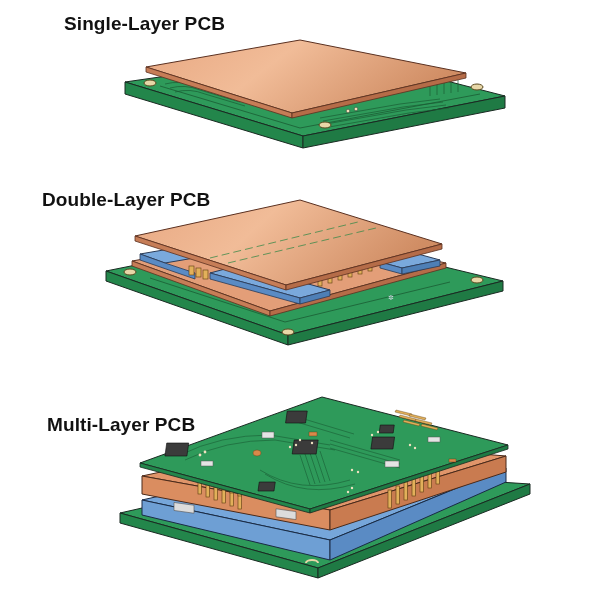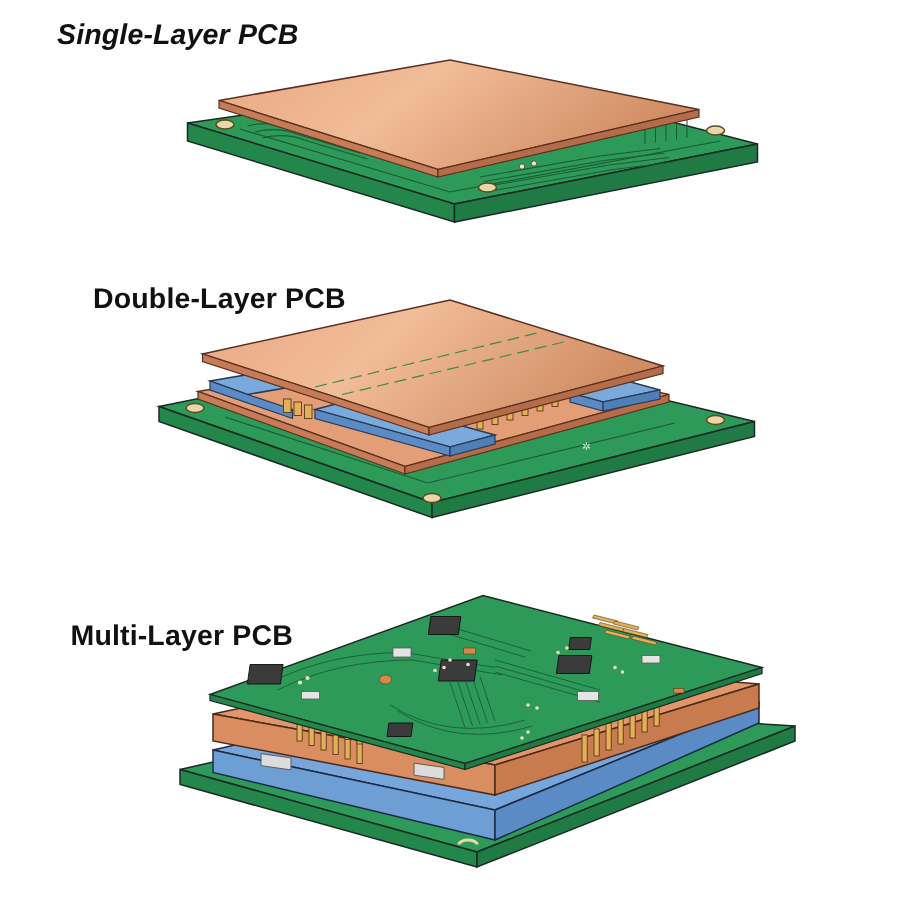--- a/index.html
+++ b/index.html
@@ -5,22 +5,22 @@
   html, body { margin: 0; padding: 0; background: #ffffff; }
   body { width: 600px; height: 600px; position: relative; overflow: hidden;
          font-family: "Liberation Sans", sans-serif; }
   .title { position: absolute; font-weight: bold; font-size: 19px; color: #111111;
            letter-spacing: 0.1px; white-space: nowrap; }
   svg.art { position: absolute; left: 0; top: 0; }
 </style>
 </head>
 <body>
 
-<div class="title" style="left:38px; top:13px;font-style:italic;">Single-Layer PCB</div>
-<div class="title" style="left:62px; top:189px;">Double-Layer PCB</div>
+<div class="title" style="left:64px; top:13px;">Single-Layer PCB</div>
+<div class="title" style="left:42px; top:189px;">Double-Layer PCB</div>
 <div class="title" style="left:47px; top:414px;">Multi-Layer PCB</div>
 
 <svg class="art" width="600" height="600" viewBox="0 0 600 600">
   <defs>
     <linearGradient id="cu" x1="0" y1="0" x2="1" y2="0.3">
       <stop offset="0" stop-color="#E8A882"></stop>
       <stop offset="0.45" stop-color="#F1BC98"></stop>
       <stop offset="1" stop-color="#D08D64"></stop>
     </linearGradient>
   </defs>

